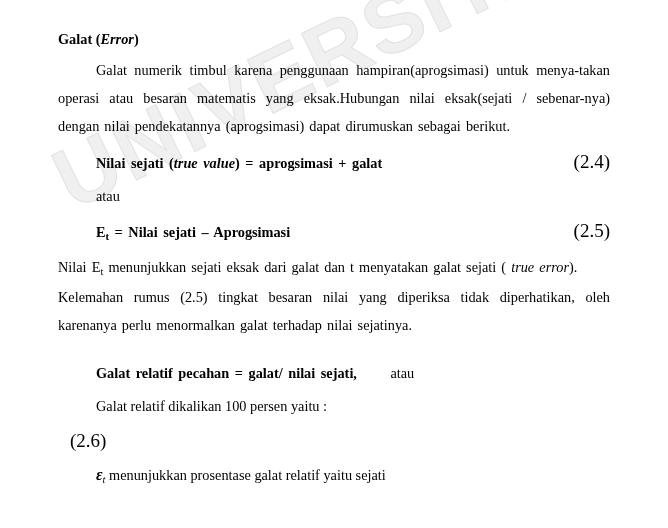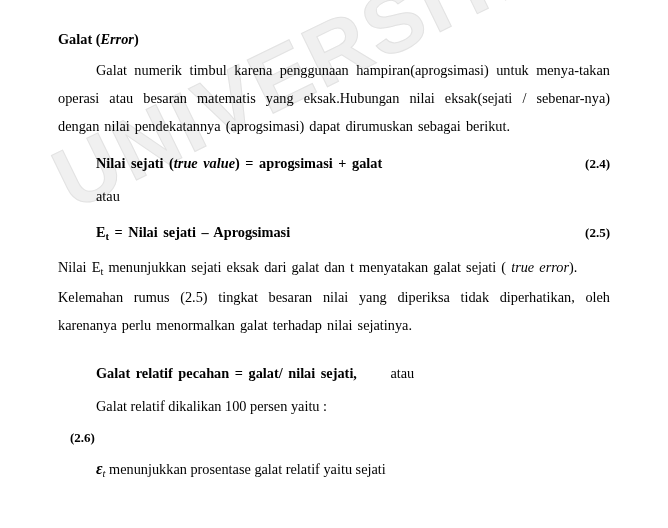--- a/index.html
+++ b/index.html
@@ -83,22 +83,22 @@
     font-size: 14.3px;
     font-weight: bold;
     padding-left: 38px;
     word-spacing: 2px;
     line-height: 1.7;
   }
   .eq-body .ital {
     font-style: italic;
   }
   .eq-num {
-    font-size: 13px;
-    font-weight: bold;
+    font-size: 19px;
+    font-weight: normal;
     white-space: nowrap;
     padding-left: 12px;
   }
   .plain-line {
     font-size: 14.3px;
     padding-left: 38px;
     line-height: 1.9;
     margin: 6px 0 6px 0;
   }
   .sub {

